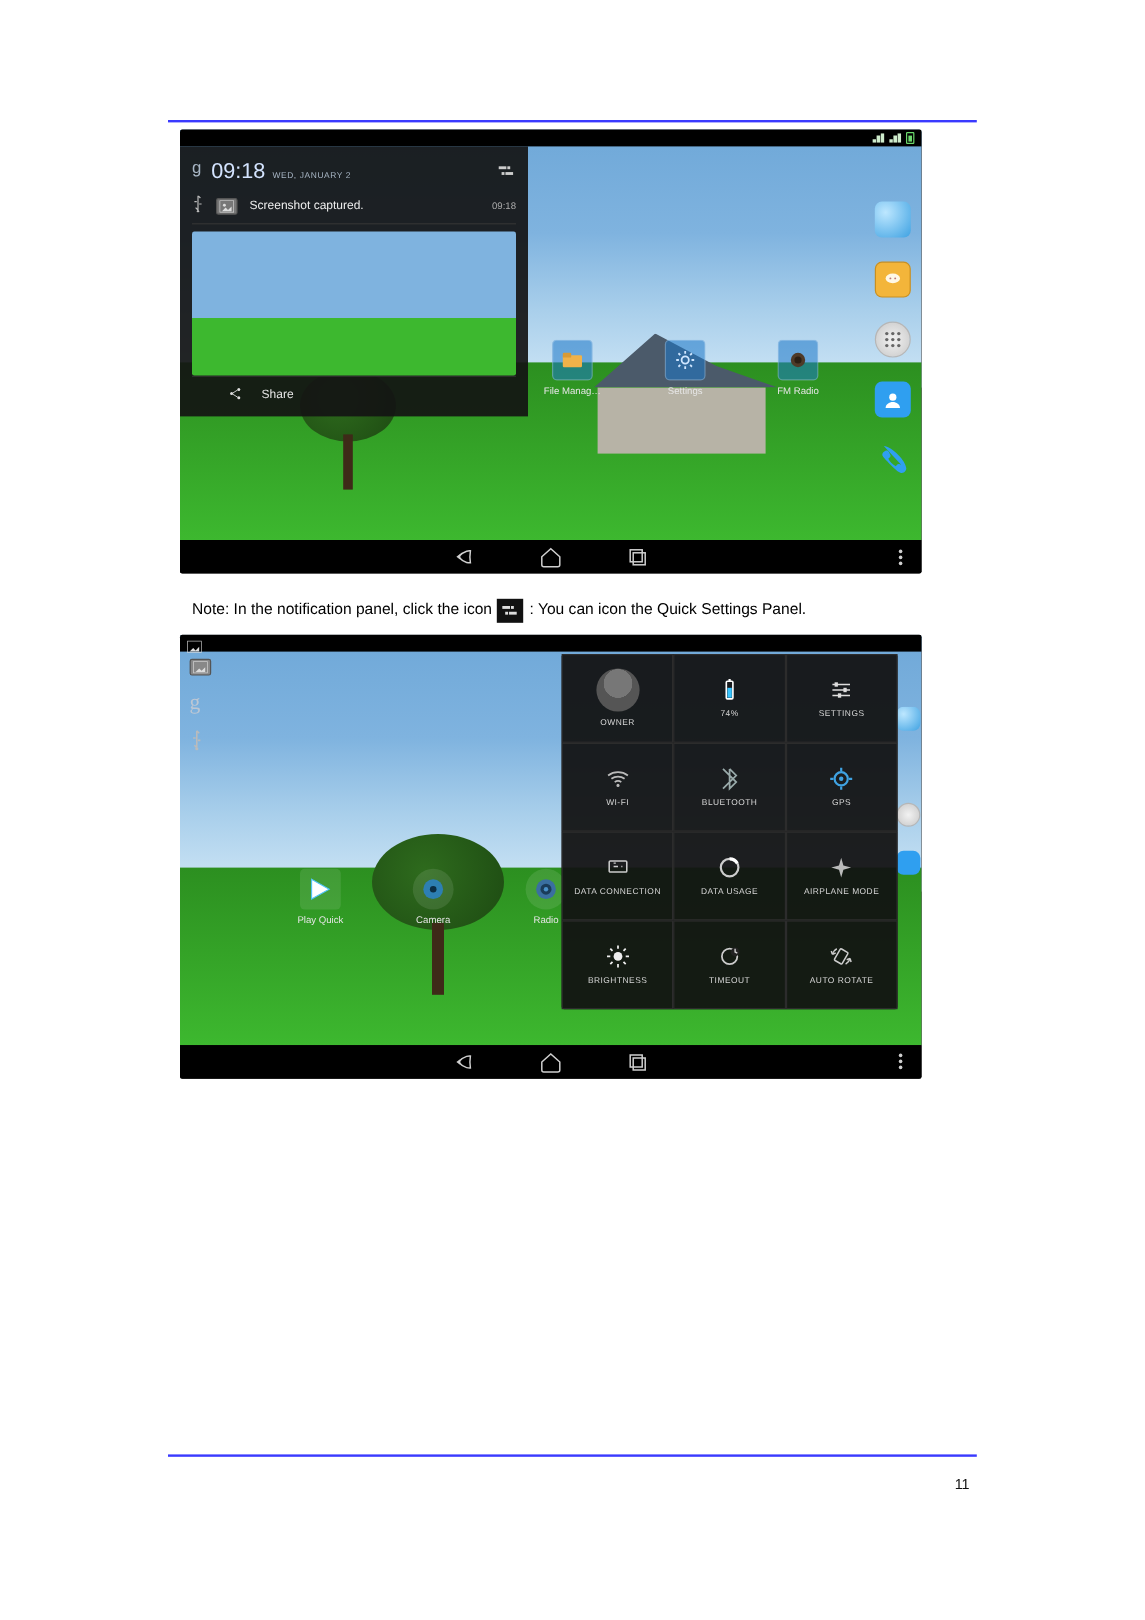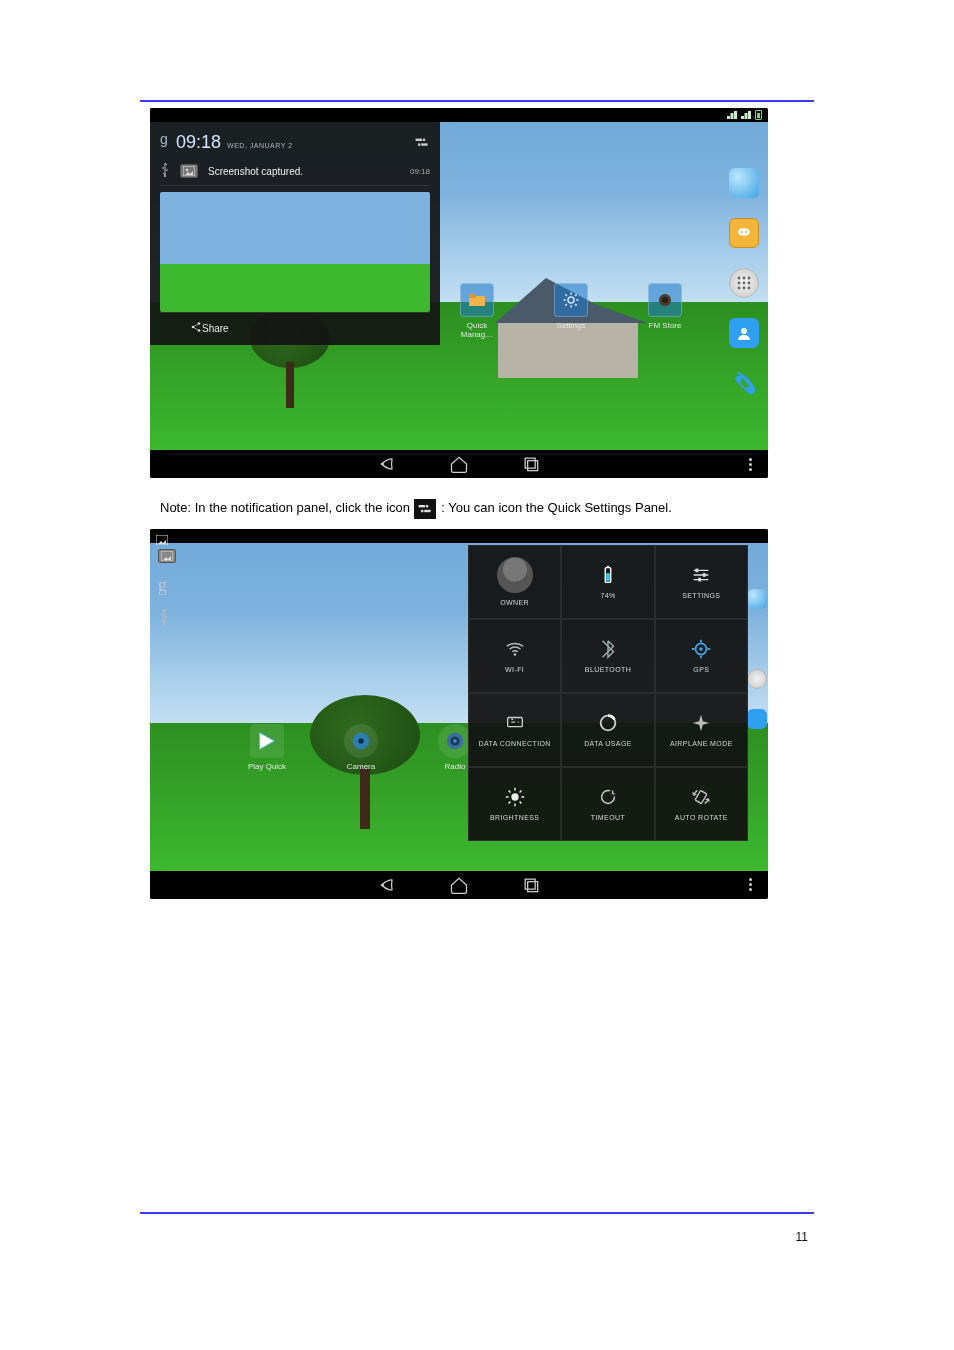--- a/index.html
+++ b/index.html
@@ -43,21 +43,21 @@
   .notif-panel { position: absolute; left: 0; top: 14px; width: 290px; background: rgba(20,20,20,.92); color: #e6e6e6; padding: 4px 10px 8px 10px; }
   .notif-head { display: flex; align-items: baseline; gap: 6px; padding: 4px 0; }
   .notif-head .time { font-size: 18px; color: #d4e4ff; font-weight: 300; }
   .notif-head .date { font-size: 7px; color: #a9b7c6; letter-spacing: .5px; }
   .qs-icon { margin-left: auto; width: 16px; height: 12px; }
   .notif-row { display: flex; align-items: center; gap: 10px; font-size: 10px; padding: 6px 0; border-bottom: 1px solid #333; }
   .notif-row .thumb { width: 18px; height: 14px; background: #777; border: 1px solid #555; border-radius: 2px; display: flex; align-items: center; justify-content: center; }
   .notif-row .ttl { flex: 1; color: #eee; }
   .notif-row .tm { font-size: 8px; color: #aaa; }
   .notif-preview { margin-top: 6px; height: 120px; background: linear-gradient(#7fb3df 60%, #3db82f 60%); border-radius: 2px; position: relative; overflow: hidden; }
-  .notif-share { display: flex; align-items: center; gap: 0; font-size: 10px; padding: 8px 4px 2px 30px; border-top: 1px solid #333; }
+  .notif-share { display: flex; align-items: center; gap: 16px; font-size: 10px; padding: 8px 4px 2px 30px; border-top: 1px solid #333; }
 
   .house { position: absolute; right: 120px; bottom: 100px; width: 180px; height: 120px; }
   .house .wall { position: absolute; left: 30px; right: 10px; bottom: 0; height: 55px; background: #b7b3a6; }
   .house .roof { position: absolute; left: 10px; right: 0; bottom: 55px; height: 45px; background: #4b5a6a; clip-path: polygon(10% 100%, 40% 0, 70% 60%, 100% 100%); }
   .tree { position: absolute; }
   .tree .trunk { width: 8px; height: 46px; background: #3e2a18; margin: 0 auto; }
   .tree .crown { width: 80px; height: 60px; background: radial-gradient(circle at 40% 40%, #2e6b1d, #1d4a12); border-radius: 50%; margin-bottom: -6px; }
 
   
   .mid { margin: 20px 20px 8px 20px; font-size: 13px; line-height: 1.6; }
@@ -113,39 +113,39 @@
     </div>
 
     <div class="apps-row">
       <div class="app">
         <div class="box">
             <svg width="18" height="14" viewBox="0 0 18 14">
               <rect x="1" y="3" width="16" height="10" rx="1" fill="#f0b24a"></rect>
               <rect x="1" y="1" width="7" height="4" rx="1" fill="#d99a34"></rect>
             </svg>
           </div>
-        <div>Quick Manag…</div>
+        <div>File Manag…</div>
       </div>
       <div class="app">
         <div class="box">
             <svg width="18" height="18" viewBox="0 0 24 24">
               <circle cx="12" cy="12" r="4" fill="none" stroke="#cfe6ff" stroke-width="2"></circle>
               <path d="M12 2v3M12 19v3M2 12h3M19 12h3M4.5 4.5l2 2M17.5 17.5l2 2M4.5 19.5l2-2M17.5 6.5l2-2" stroke="#cfe6ff" stroke-width="2"></path>
             </svg>
           </div>
         <div>Settings</div>
       </div>
       <div class="app">
         <div class="box">
             <svg width="18" height="18" viewBox="0 0 24 24">
               <circle cx="12" cy="12" r="8" fill="#4f3a28"></circle>
               <circle cx="12" cy="12" r="4" fill="#2b1f14"></circle>
             </svg>
           </div>
-        <div>FM Store</div>
+        <div>FM Radio</div>
       </div>
     </div>
 
     <div class="dock1">
       <div class="dock-item ic-globe"></div>
       <div class="dock-item ic-msg">
           <svg width="16" height="12" viewBox="0 0 16 12">
             <ellipse cx="8" cy="5" rx="6" ry="4" fill="#fff8e6"></ellipse>
             <circle cx="6" cy="5" r=".8" fill="#b77"></circle>
             <circle cx="10" cy="5" r=".8" fill="#b77"></circle>

